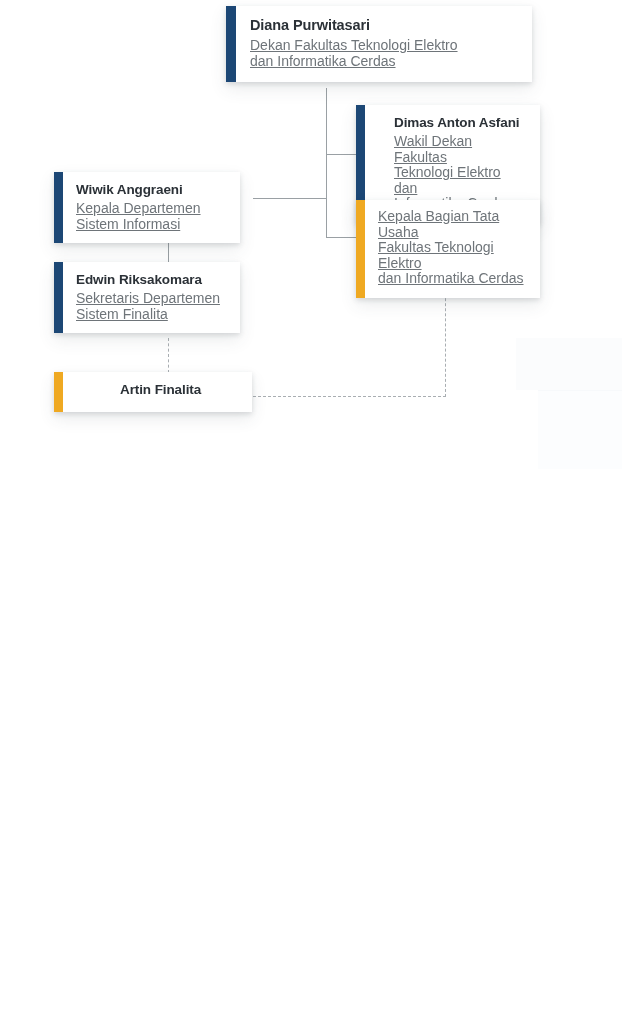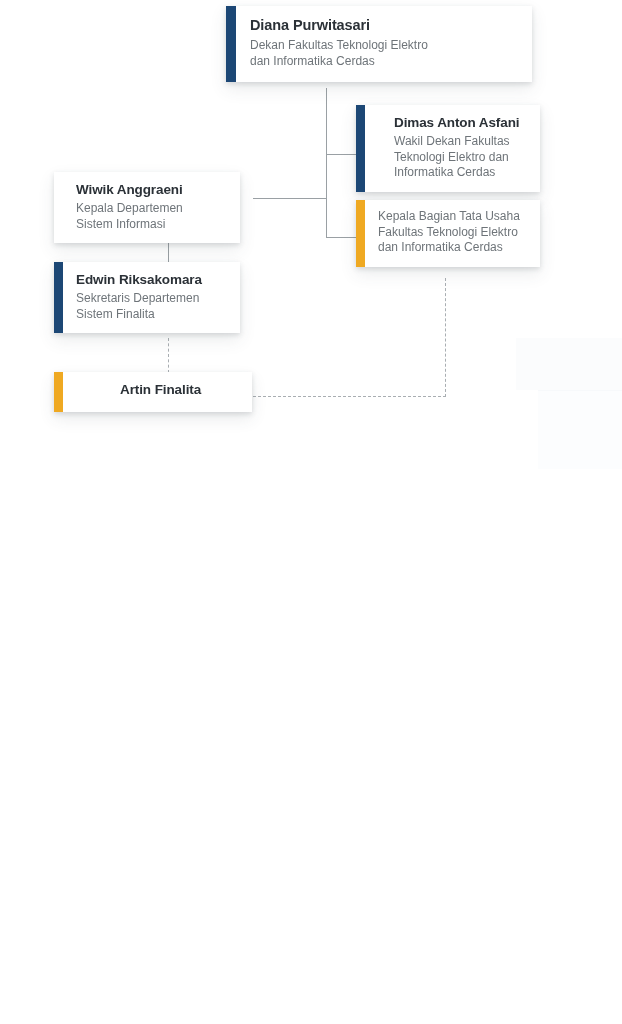--- a/index.html
+++ b/index.html
@@ -80,37 +80,38 @@
   .card-name {
     font-size: 13.5px;
     font-weight: bold;
     color: #2b3137;
     letter-spacing: -0.1px;
     line-height: 17px;
     margin: 0 0 3px 0;
     white-space: nowrap;
   }
   .card-role {
-    font-size: 12px;
+    font-size: 14px;
     font-weight: normal;
     color: #6e7479;
     line-height: 15.5px;
     margin: 0;
     white-space: pre-line;
+    text-decoration: underline;
   }
 
   
   #card-diana { left: 218px; top: 6px;   width: 306px; }
   #card-diana .card-bar { width: 10px; }
   #card-diana .card-name { font-size: 14.5px; line-height: 19px; }
   #card-diana .card-body { padding: 10px 14px 13px 14px; }
 
   #card-dimas { left: 348px; top: 105px; width: 184px; gap: 16px; }
   #card-agus  { left: 348px; top: 200px; width: 184px; }
-  #card-wiwik { left: 46px;  top: 172px; width: 186px; align-items: center; }
+  #card-wiwik { left: 46px;  top: 172px; width: 186px; }
   #card-edwin { left: 46px;  top: 262px; width: 186px; }
   #card-artin { left: 46px;  top: 372px; width: 198px; gap: 44px; }
 </style>
 </head>
 <body>
 
 <div id="org-chart">
 
   <div class="ghost-block ghost-a"></div>
   <div class="ghost-block ghost-b"></div>

